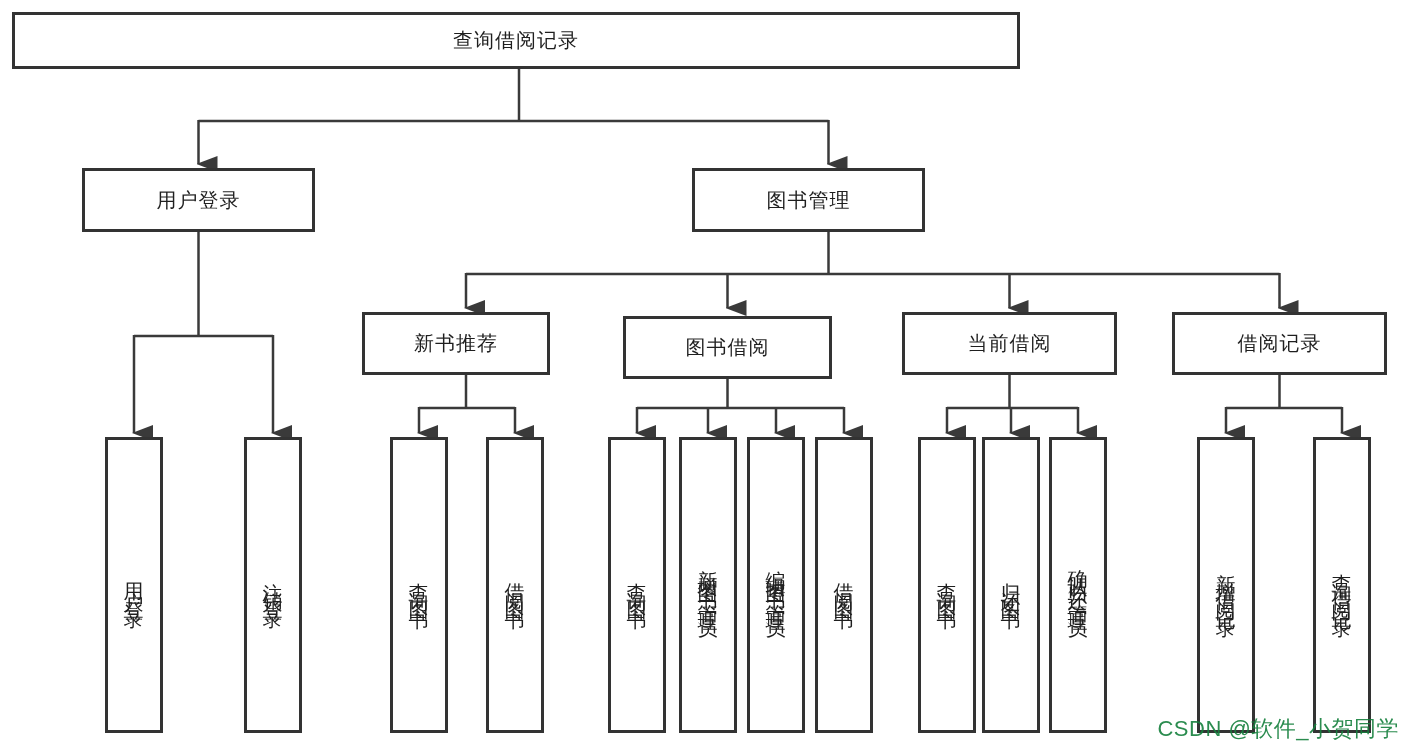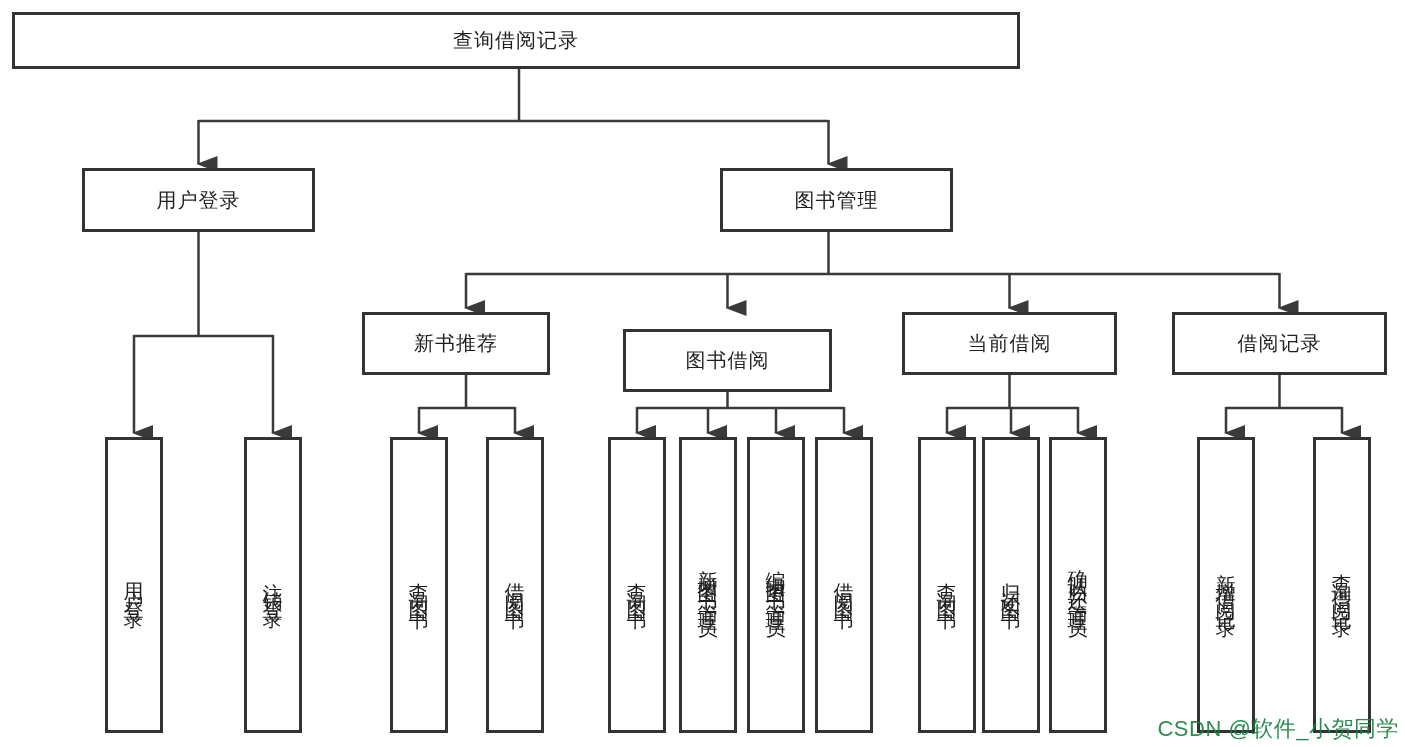--- a/index.html
+++ b/index.html
@@ -109,28 +109,28 @@
     </g>
   </svg>
 
   <div class="box hlabel" style="left:12px; top:12px; width:1008px; height:57px;">
     <span>查询借阅记录</span>
   </div>
 
   <div class="box hlabel" style="left:82px; top:168px; width:233px; height:64px;">
     <span>用户登录</span>
   </div>
-  <div class="box hlabel" style="left:720px; top:168px; width:233px; height:64px;">
+  <div class="box hlabel" style="left:692px; top:168px; width:233px; height:64px;">
     <span>图书管理</span>
   </div>
 
   <div class="box hlabel" style="left:362px; top:312px; width:188px; height:63px;">
     <span>新书推荐</span>
   </div>
-  <div class="box hlabel" style="left:623px; top:329px; width:209px; height:63px;">
+  <div class="box hlabel" style="left:623px; top:316px; width:209px; height:63px;">
     <span>图书借阅</span>
   </div>
   <div class="box hlabel" style="left:902px; top:312px; width:215px; height:63px;">
     <span>当前借阅</span>
   </div>
   <div class="box hlabel" style="left:1172px; top:312px; width:215px; height:63px;">
     <span>借阅记录</span>
   </div>
 
   <div class="box leaf" style="left:105px; top:437px; width:58px; height:296px;">

